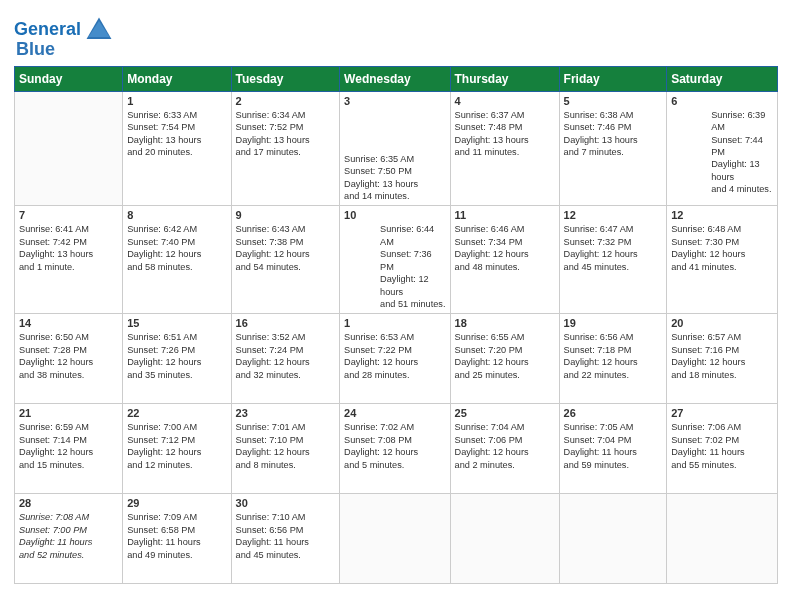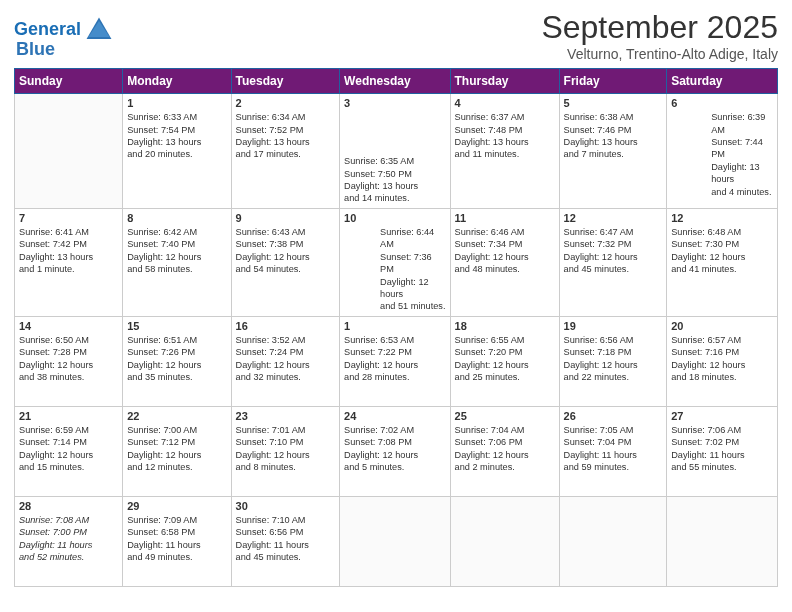--- a/index.html
+++ b/index.html
@@ -54,21 +54,21 @@
       font-size: 14px;
       color: #555;
       margin-top: 1px;
     }
     .calendar {
       width: 100%;
       border-collapse: collapse;
       border: 1px solid #ccc;
     }
     .calendar th {
-      background: #701a75;
+      background: #15803d;
       color: #fff;
       font-size: 12px;
       font-weight: bold;
       padding: 5px 4px;
       text-align: left;
       border: 1px solid #2060a0;
     }
     .calendar td {
       vertical-align: top;
       border: 1px solid #ccc;
@@ -102,24 +102,20 @@
         <div style="display:flex;align-items:center;">
           <span class="logo-text"><span>General</span></span>
           <svg class="logo-icon" viewBox="0 0 36 36">
             <polygon points="18,4 32,28 4,28" fill="#2e74b5"></polygon>
             <polygon points="18,8 30,26 6,26" fill="#5ba3e0" opacity="0.5"></polygon>
           </svg>
         </div>
         <span class="logo-text" style="color:#2e74b5;margin-top:-6px;margin-left:2px;">Blue</span>
       </div>
     </div>
-    <div class="title-block">
-      <div class="main-title">September 2025</div>
-      <div class="subtitle">Velturno, Trentino-Alto Adige, Italy</div>
-    </div>
   </div>
 
   <table class="calendar">
     <thead>
       <tr>
 
       <th>Sunday</th>
           <th>Monday</th>
           <th>Tuesday</th>
           <th>Wednesday</th>

